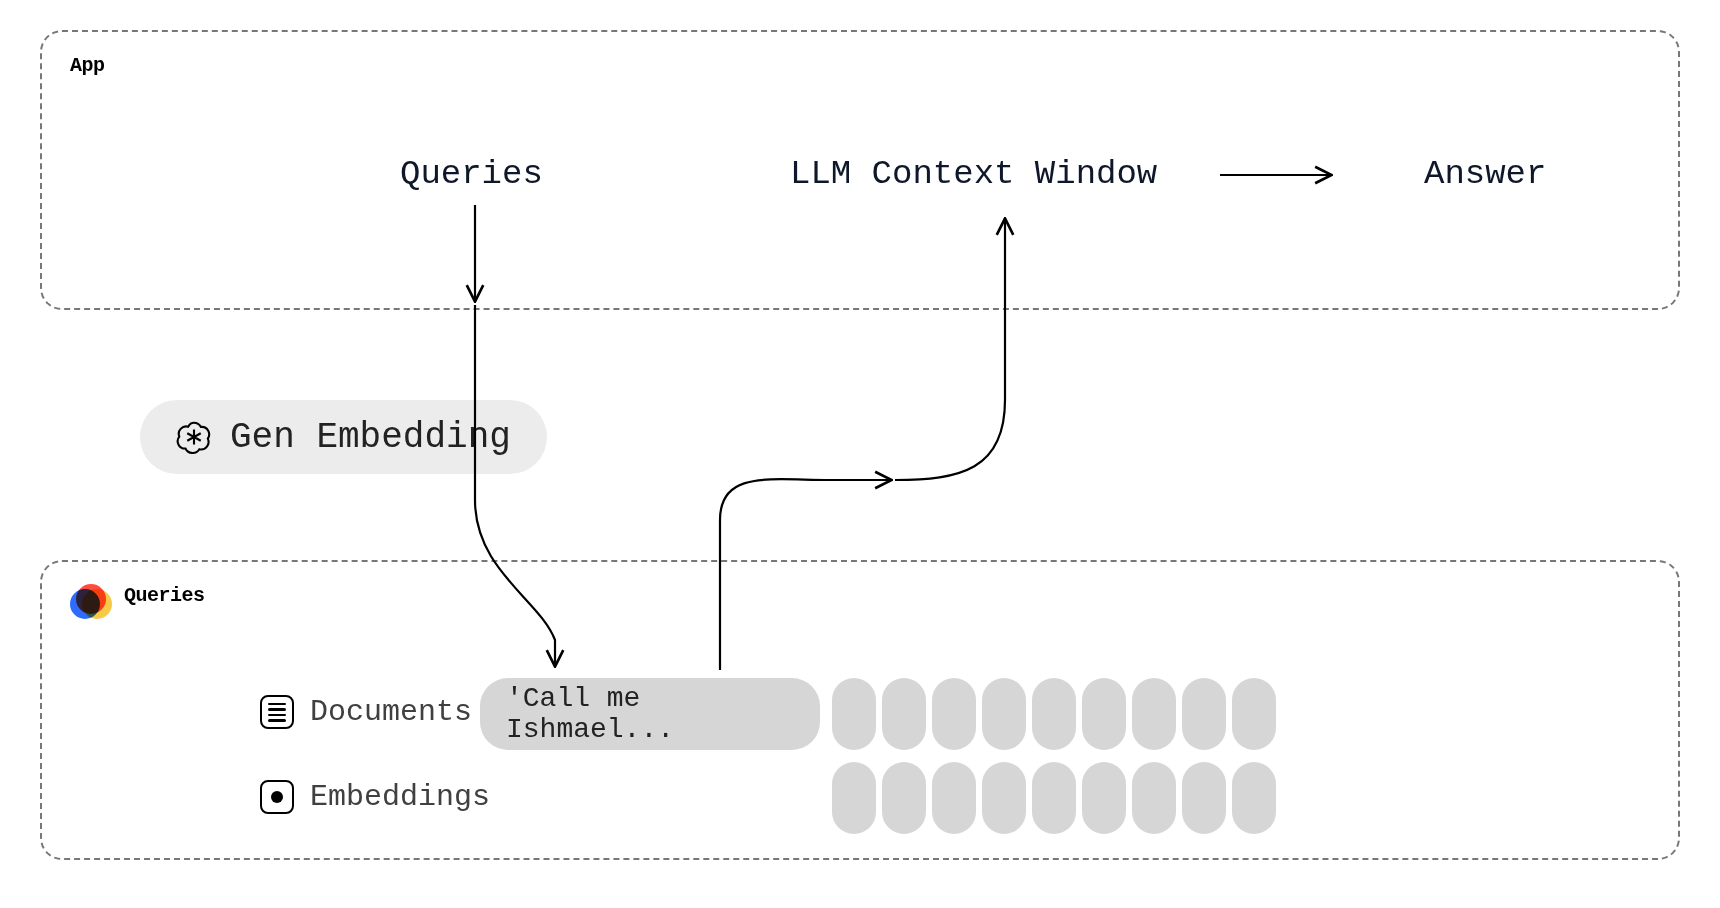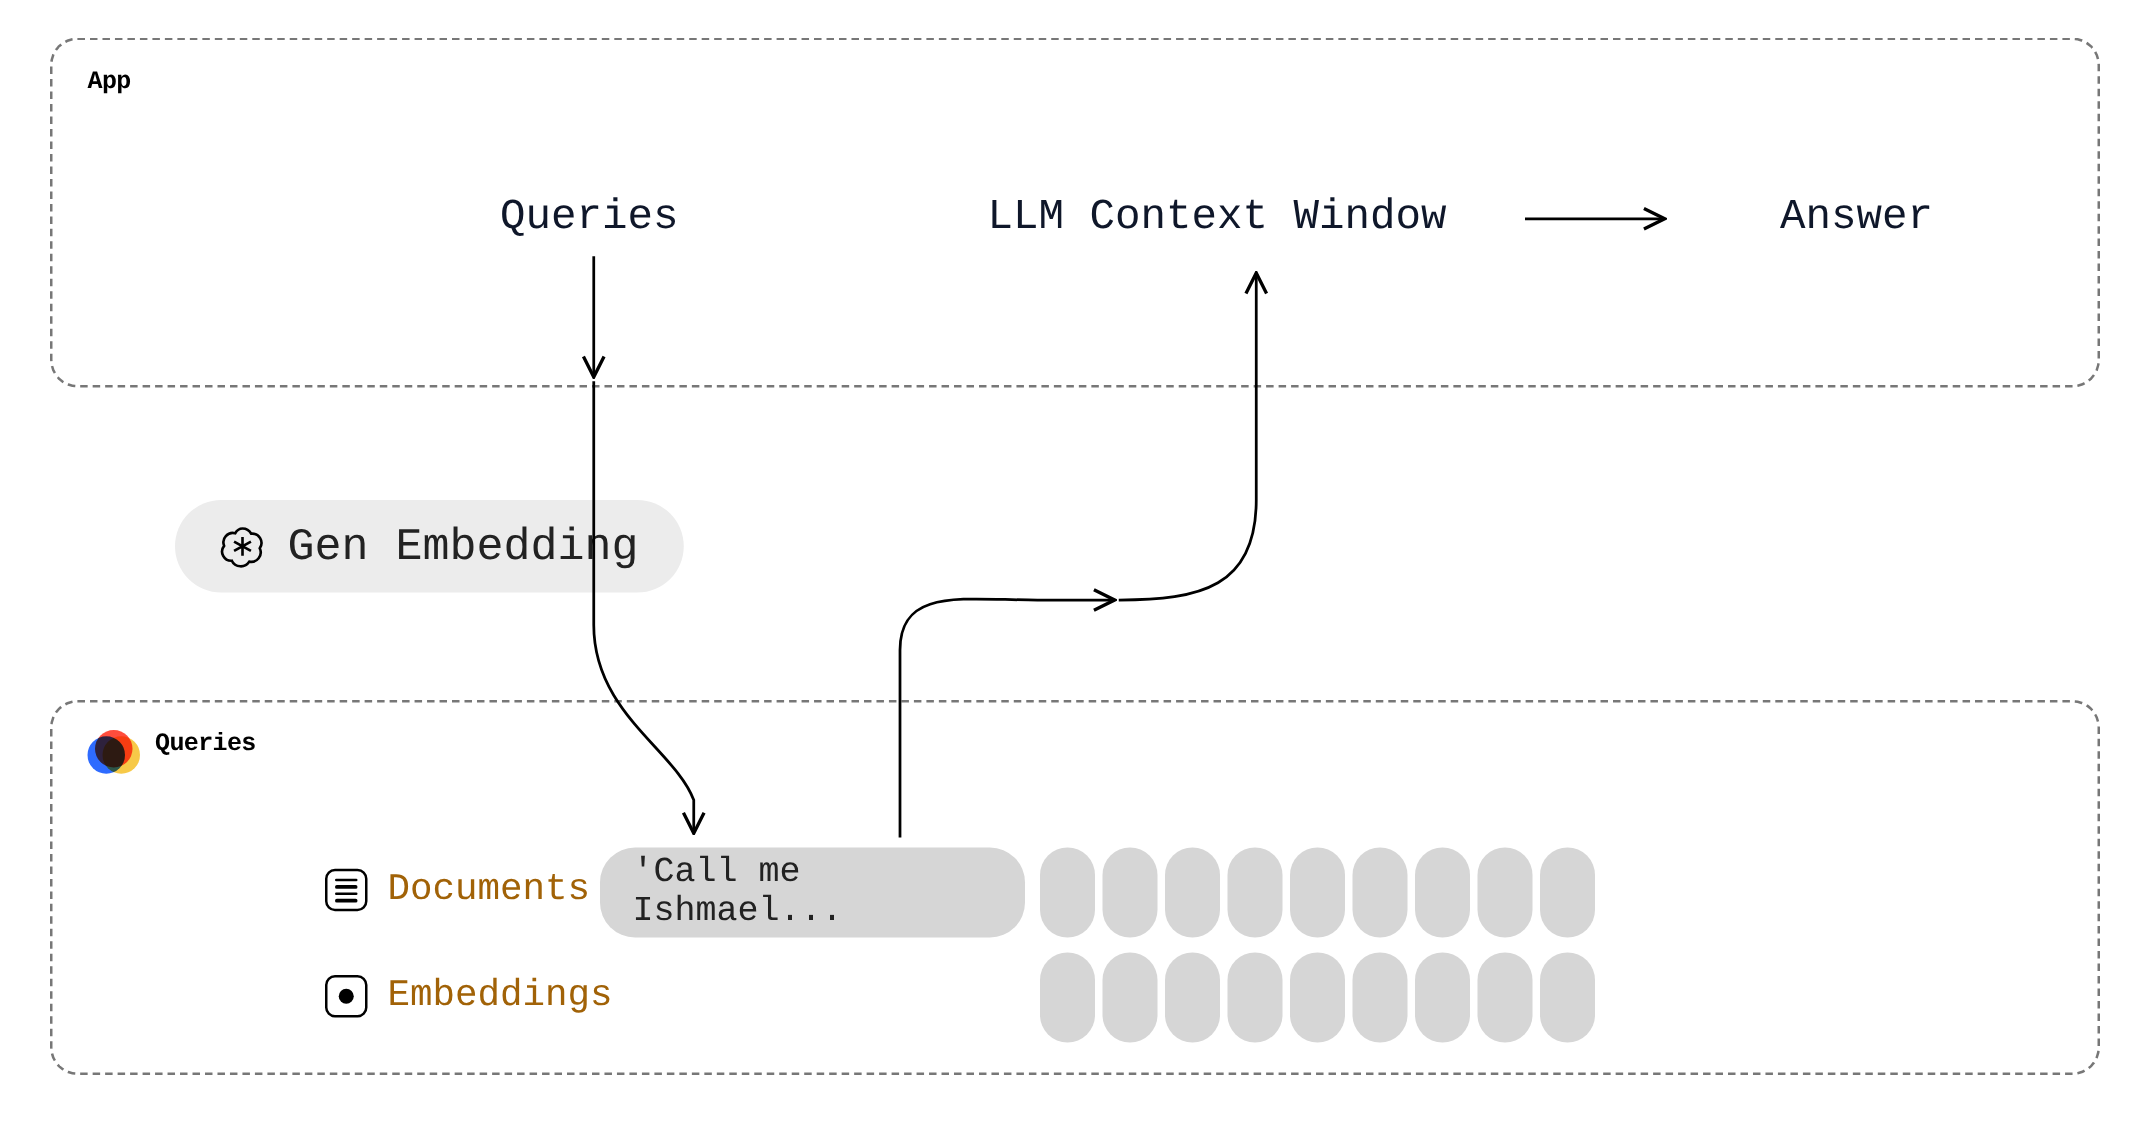--- a/index.html
+++ b/index.html
@@ -3,21 +3,21 @@
 <meta charset="utf-8">
 <style>
   html,body{margin:0;padding:0;background:#fff;font-family:ui-monospace,SFMono-Regular,Menlo,Consolas,"Liberation Mono",monospace;}
   .canvas{position:relative;width:1720px;height:908px;margin:0 auto;}
   .panel{position:absolute;border:2.5px dashed #777;border-radius:22px;box-sizing:border-box;}
   .app-panel{left:40px;top:30px;width:1640px;height:280px;}
   .chroma-panel{left:40px;top:560px;width:1640px;height:300px;}
   .panel-title{position:absolute;left:28px;top:22px;font-size:20px;font-weight:800;letter-spacing:-0.5px;display:flex;align-items:flex-start;gap:14px;}
   .big-label{position:absolute;font-size:34px;color:#0f172a;white-space:nowrap;}
   .pill{position:absolute;background:#ececec;border-radius:40px;display:flex;align-items:center;gap:18px;padding:0 36px;height:74px;font-size:36px;color:#222;}
-  .row-label{position:absolute;font-size:30px;color:#a16207;display:flex;align-items:center;gap:16px;}
+  .row-label{position:absolute;font-size:30px;color:#404040;display:flex;align-items:center;gap:16px;}
   .doc-box{display:inline-flex;align-items:center;justify-content:center;width:34px;height:34px;border:2.5px solid #000;border-radius:8px;box-sizing:border-box;}
   .doc-lines{display:flex;flex-direction:column;gap:3px;width:18px;}
   .doc-lines span{display:block;height:2.5px;background:#000;border-radius:2px;}
   .emb-box{display:inline-flex;align-items:center;justify-content:center;width:34px;height:34px;border:2.5px solid #000;border-radius:8px;box-sizing:border-box;}
   .emb-dot{width:12px;height:12px;background:#000;border-radius:50%;}
   .data-cell{position:absolute;background:#d6d6d6;border-radius:28px;height:72px;display:flex;align-items:center;padding:16px 26px;font-size:28px;color:#222;box-sizing:border-box;}
   .blob{position:absolute;background:#d6d6d6;border-radius:26px;width:44px;height:72px;}
   svg.flow{position:absolute;left:0;top:0;pointer-events:none;}
   .chroma-logo{position:relative;width:40px;height:40px;}
   .chroma-logo span{position:absolute;width:30px;height:30px;border-radius:50%;mix-blend-mode:multiply;}

